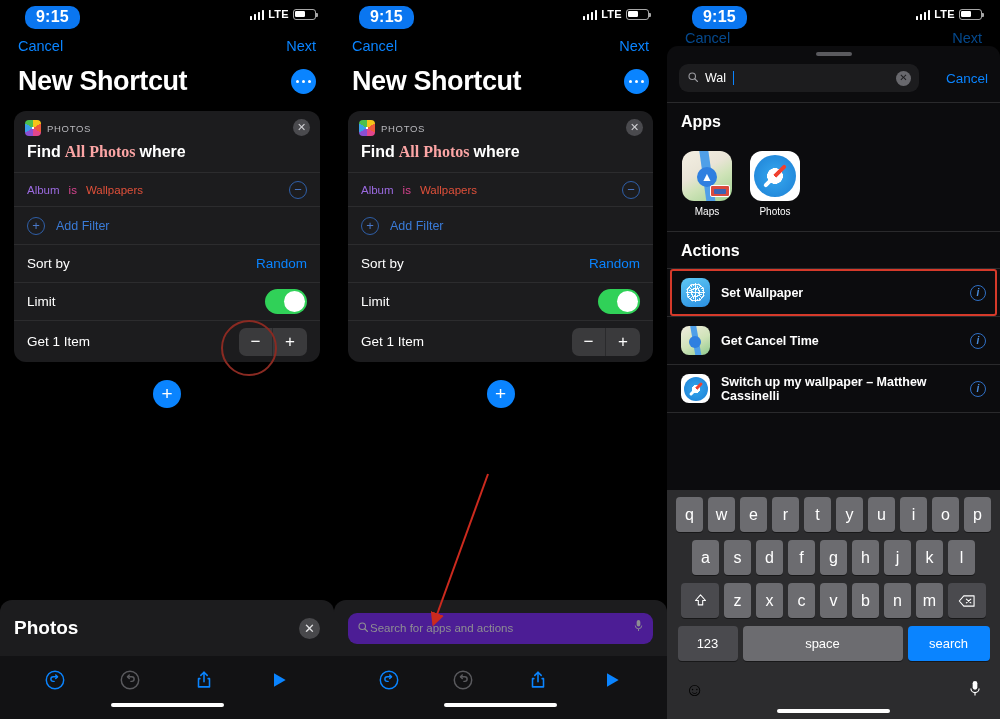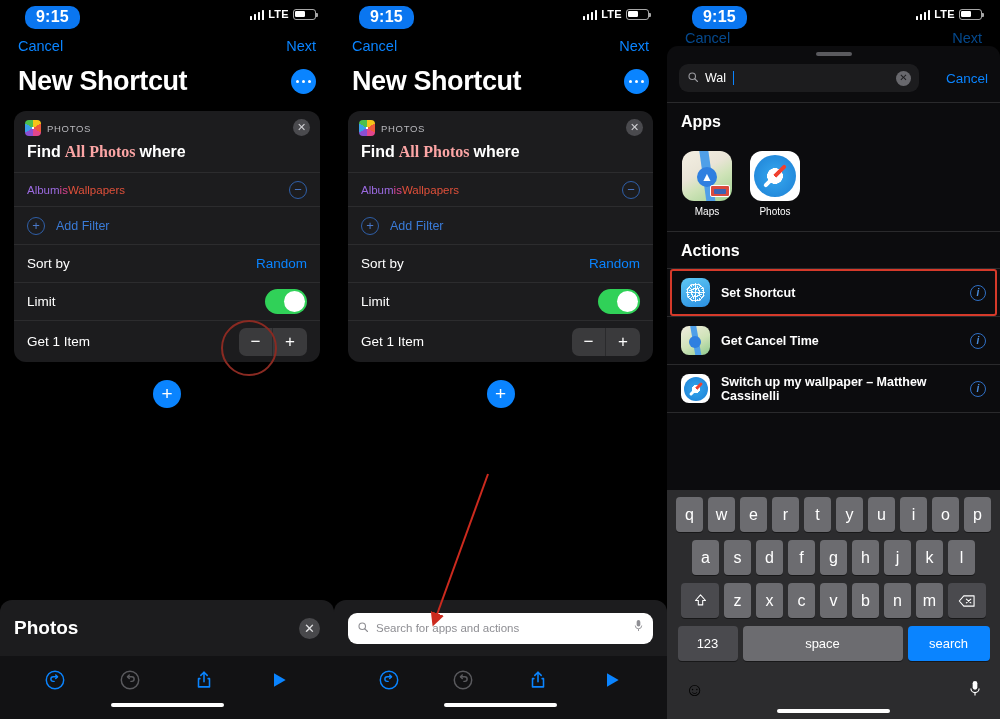--- a/index.html
+++ b/index.html
@@ -100,21 +100,21 @@
   }
   .card-find .w { color: #fff; }
   .card-find .b { color: #fca5a5; font-family: Liberation Serif, serif; }
   .card-row {
     border-top: 1px solid #2c2c2e;
     padding: 0 13px; min-height: 38px;
     display: flex; align-items: center; justify-content: space-between;
     color: #fff; font-size: 13.5px;
   }
   .filter-row { min-height: 34px; }
-  .filter-text { display: flex; font-size: 11.5px; }
+  .filter-text { display: flex; gap: 9px; font-size: 11.5px; }
   .f-album { color: #9b6ae0; }
   .f-is { color: #d6438f; }
   .f-val { color: #e0503a; }
   .circ {
     width: 18px; height: 18px; border-radius: 50%;
     border: 1.4px solid #2f5fa8;
     display: flex; align-items: center; justify-content: center;
     color: #4a78c8; font-size: 13px; line-height: 0;
   }
   .addfilter-row { min-height: 38px; gap: 11px; justify-content: flex-start; }
@@ -152,22 +152,22 @@
     display: flex; align-items: center; justify-content: space-between;
     border-radius: 12px 12px 0 0;
   }
   .chip-label { color: #fff; font-size: 19px; font-weight: bold; }
   .chip-close {
     width: 21px; height: 21px; border-radius: 50%; background: #48484b;
     display: flex; align-items: center; justify-content: center;
     color: #e4e4e6; font-size: 13px; line-height: 1;
   }
   .mini-search {
-    flex: 1; height: 31px; background: #ffffff; border-radius: 9px;
-    display: flex; align-items: center; gap: 7px; padding: 0 9px;
+    flex: 1; height: 31px; background: #4c1d95; border-radius: 9px;
+    display: flex; align-items: center; gap: 1px; padding: 0 9px;
   }
   .mini-search .ph { color: #8e8e93; font-size: 11.5px; flex: 1; }
   .toolbar {
     background: #121214; height: 47px; display: flex; align-items: center;
     padding: 0 18px; gap: 0;
   }
   .toolbar > * { flex: 1; display: flex; justify-content: center; }
   .home-ind-wrap { background: #121214; height: 16px; display: flex; justify-content: center; align-items: flex-start; }
   .home-ind { width: 113px; height: 4px; border-radius: 2px; background: #fff; }
 
@@ -611,21 +611,21 @@
       </div>
 
       <div class="sep"></div>
       <div class="section-title">Actions</div>
       <div class="sep"></div>
 
       <div class="action-row">
         <div class="action-icon wall-icon">
             <span></span>
           </div>
-        <div class="action-label">Set Shortcut</div>
+        <div class="action-label">Set Wallpaper</div>
         <div class="info-btn">i</div>
         <div class="highlight-box"></div>
       </div>
       <div class="sep"></div>
 
       <div class="action-row">
         <div class="action-icon travel-icon"></div>
         <div class="action-label">Get Cancel Time</div>
         <div class="info-btn">i</div>
       </div>

